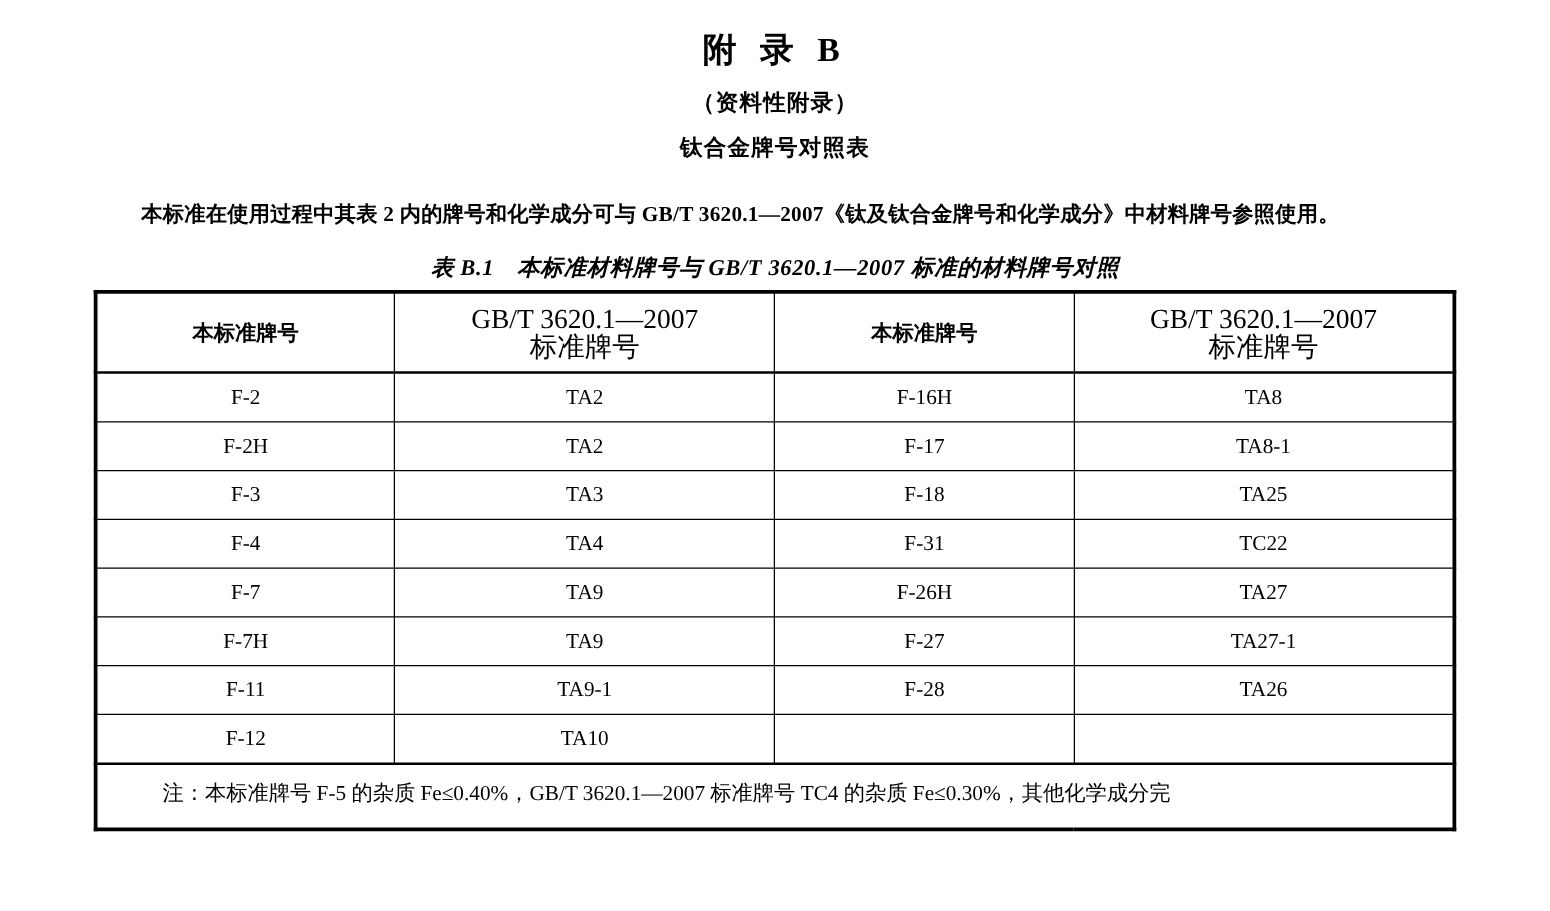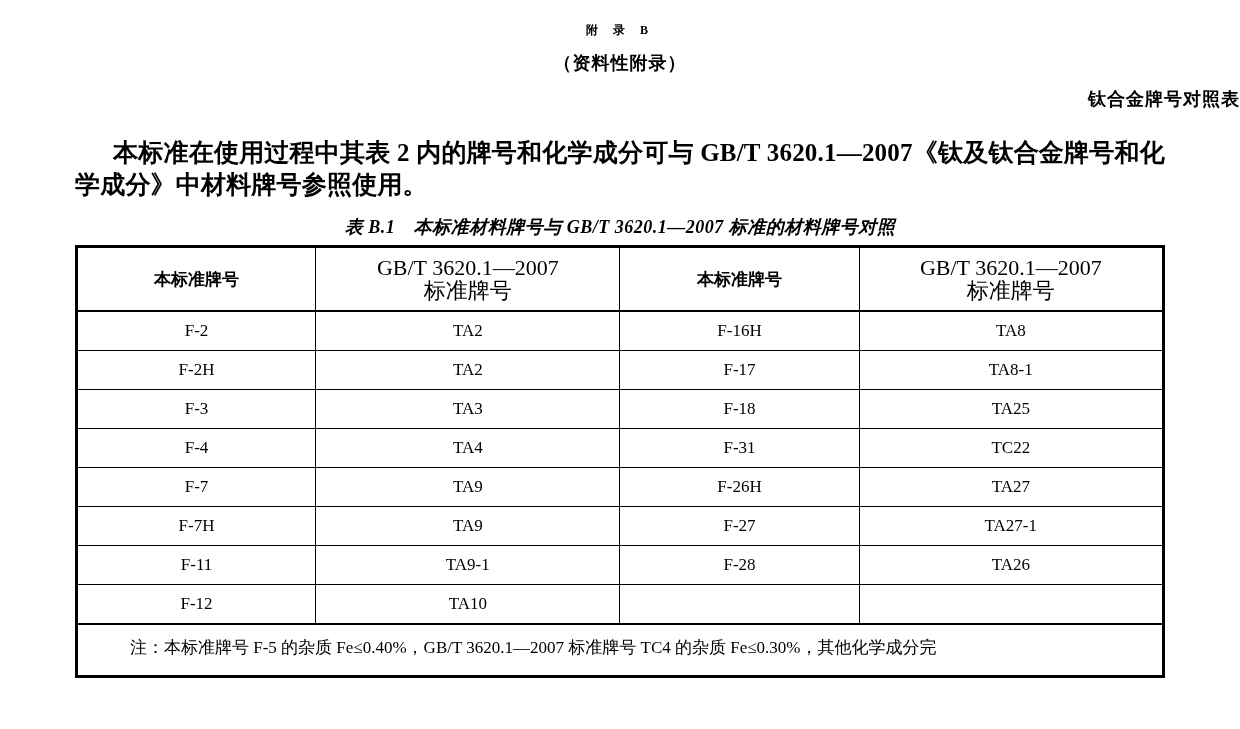--- a/index.html
+++ b/index.html
@@ -20,41 +20,40 @@
     height: 729px;
     position: relative;
     box-sizing: border-box;
     padding: 0;
   }
   .heading-block {
     text-align: center;
     margin-top: 22px;
   }
   .appendix-title {
-    font-size: 12px;
+    font-size: 27px;
     font-weight: bold;
     letter-spacing: 6px;
     font-family: "Liberation Serif", "DejaVu Serif", serif;
   }
   .appendix-sub {
     font-size: 18px;
     font-weight: bold;
     margin-top: 12px;
     letter-spacing: 1px;
   }
   .appendix-name {
     font-size: 18px;
     font-weight: bold;
     margin-top: 12px;
     letter-spacing: 1px;
-    text-align: right;
   }
   .body-text {
     margin: 26px 75px 0 75px;
-    font-size: 25px;
+    font-size: 17px;
     line-height: 32px;
     text-align: justify;
     text-indent: 38px;
     font-weight: bold;
     letter-spacing: 0.2px;
   }
   .table-caption {
     margin: 14px 0 6px 0;
     text-align: center;
     font-size: 18px;

